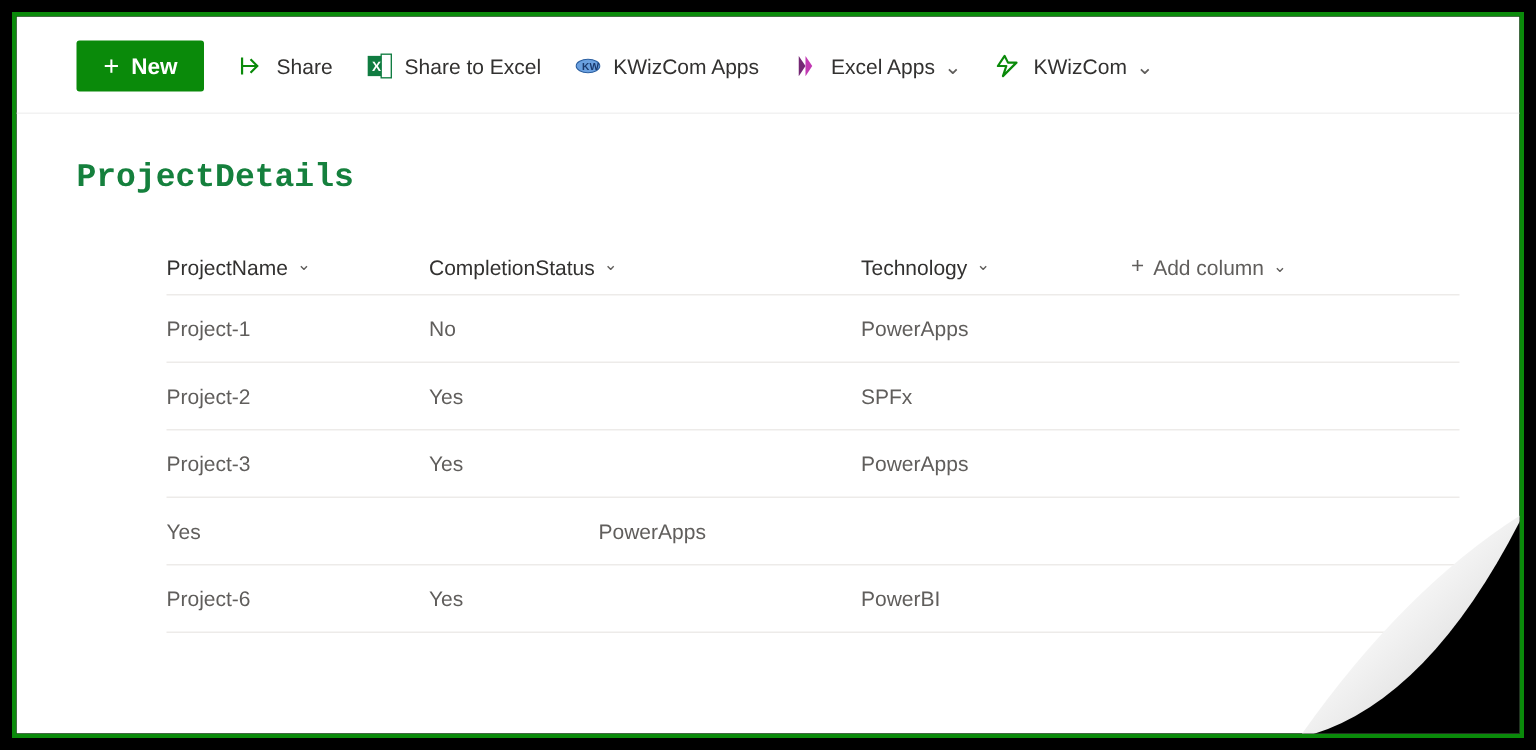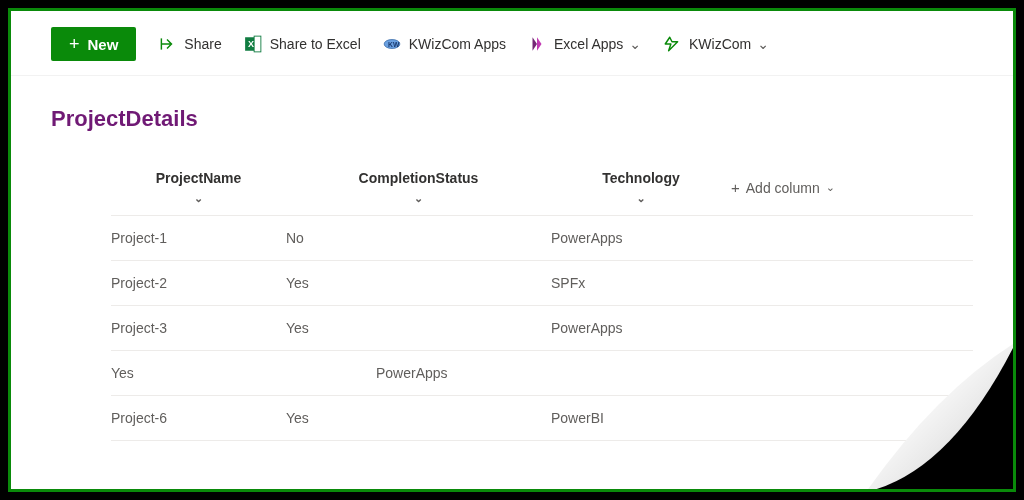--- a/index.html
+++ b/index.html
@@ -54,46 +54,46 @@
   cursor: pointer;
 }
 .tb-item svg { width: 18px; height: 18px; }
 .tb-item .chev { color: #605e5c; margin-left: -2px; }
 .content {
   padding: 30px 40px 0 40px;
 }
 .list-title {
   font-size: 22px;
   font-weight: 600;
-  color: #701a75;
+  color: #15803d;
   margin-bottom: 28px;
+  font-family: Liberation Mono, monospace;
 }
 .table-wrap {
   padding-left: 60px;
 }
 .hdr-row, .data-row {
   display: flex;
   align-items: center;
   border-bottom: 1px solid #edebe9;
 }
 .hdr-row { padding: 10px 0; }
 .data-row { padding: 14px 0; justify-content: center; }
 .col1 { width: 175px; }
 .col2 { width: 265px; }
-.col3 { width: 180px; }
+.col3 { width: 180px; margin-left: 23px; }
 .col4 { flex: 1; }
 .hdr {
   font-size: 14px;
-  font-weight: 700;
+  font-weight: 400;
   color: #323130;
   display: flex;
-  align-items: center;
+  align-items: flex-start;
   gap: 6px;
   cursor: pointer;
-  flex-direction: column;
 }
 .hdr .chev { font-size: 11px; color: #605e5c; }
 .cell {
   font-size: 14px;
   color: #605e5c;
 }
 .cell.link { cursor: pointer; }
 .add-col {
   display: flex;
   align-items: center;

